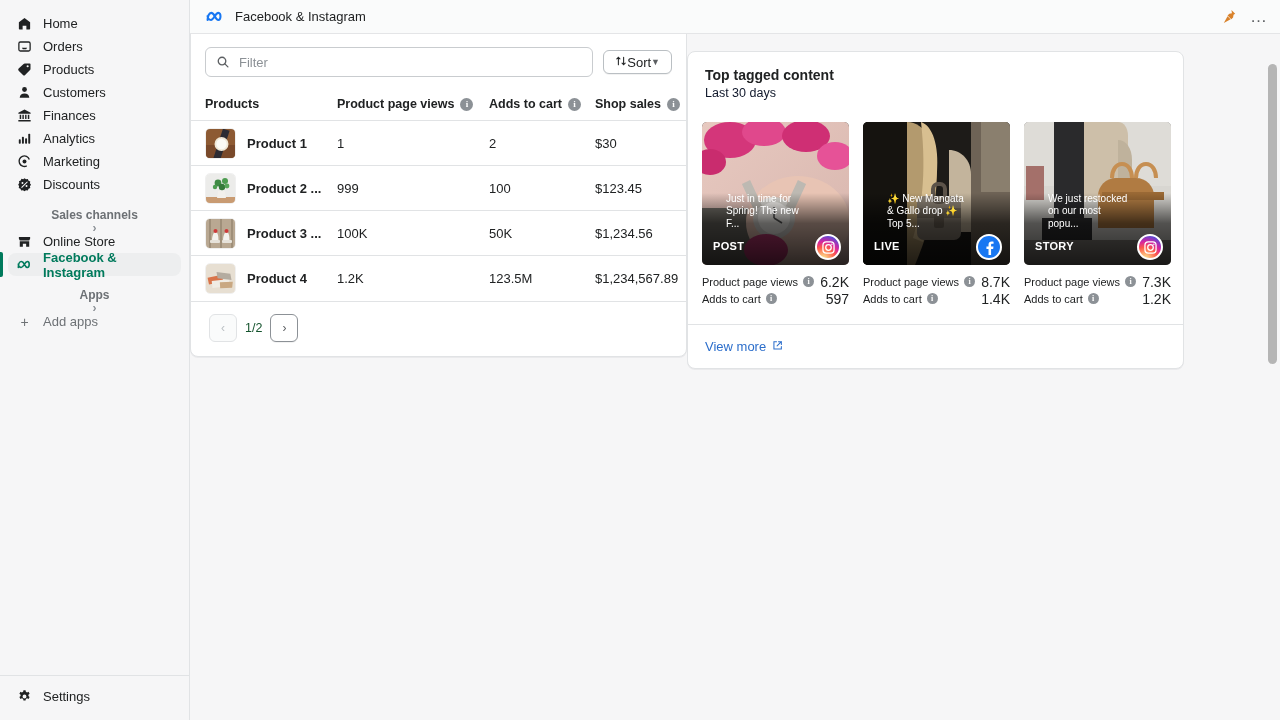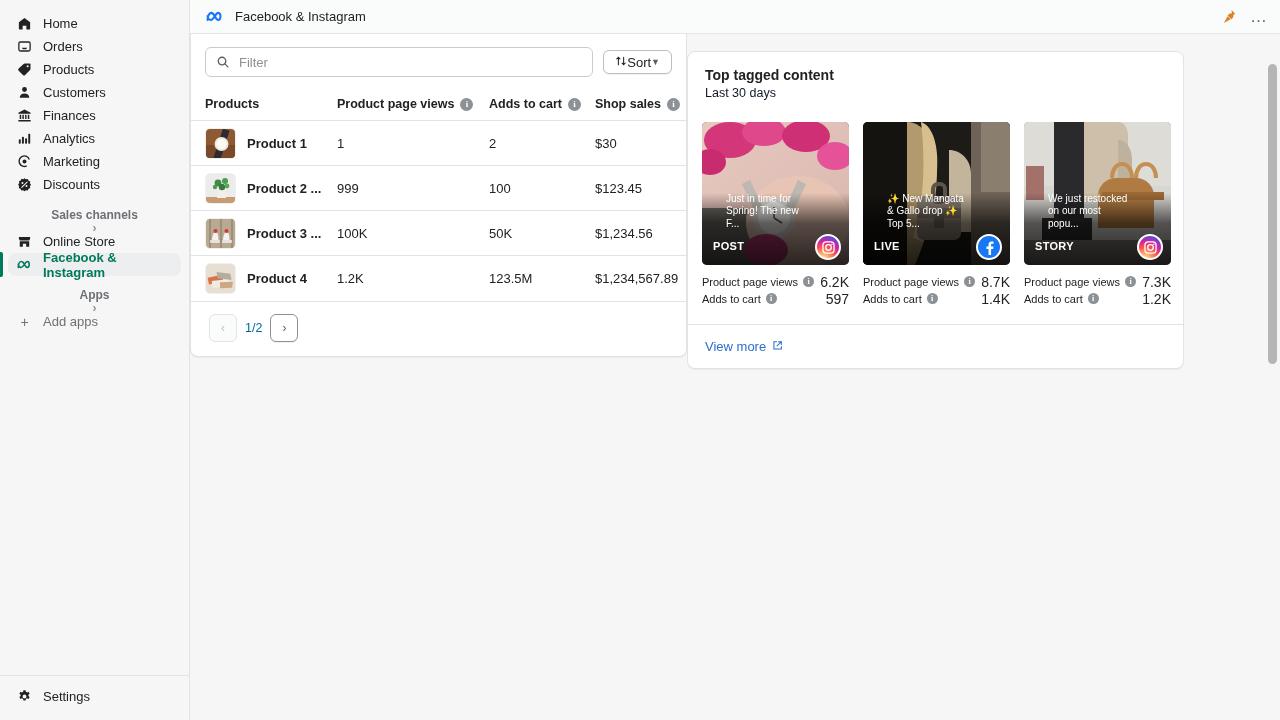--- a/index.html
+++ b/index.html
@@ -230,21 +230,21 @@
   .pgbtn {
     width: 28px; height: 28px;
     border-radius: 6px;
     display: flex; align-items: center; justify-content: center;
     font-size: 12px;
     cursor: pointer;
     background: #fff;
   }
   .pgbtn.prev { border: 1px solid #e1e3e5; color: #babfc3; background: #fafbfb; cursor: default; }
   .pgbtn.next { border: 1px solid #8c9196; color: #5c5f62; box-shadow: 0 1px 0 rgba(0,0,0,0.05); }
-  .pgtext { font-size: 12.5px; color: #0369a1; text-align: center; }
+  .pgtext { font-size: 12.5px; color: #14532d; text-align: center; }
 
   
   .card-tagged { margin-top: 17px; }
   .tg-head { padding: 15px 17px 0 17px; }
   .tg-title { font-size: 14px; font-weight: 700; color: #202223; }
   .tg-sub { font-size: 12.5px; color: #0f172a; margin-top: 3px; }
   .tg-grid {
     display: flex; gap: 14px;
     padding: 22px 14px 0 14px;
   }

